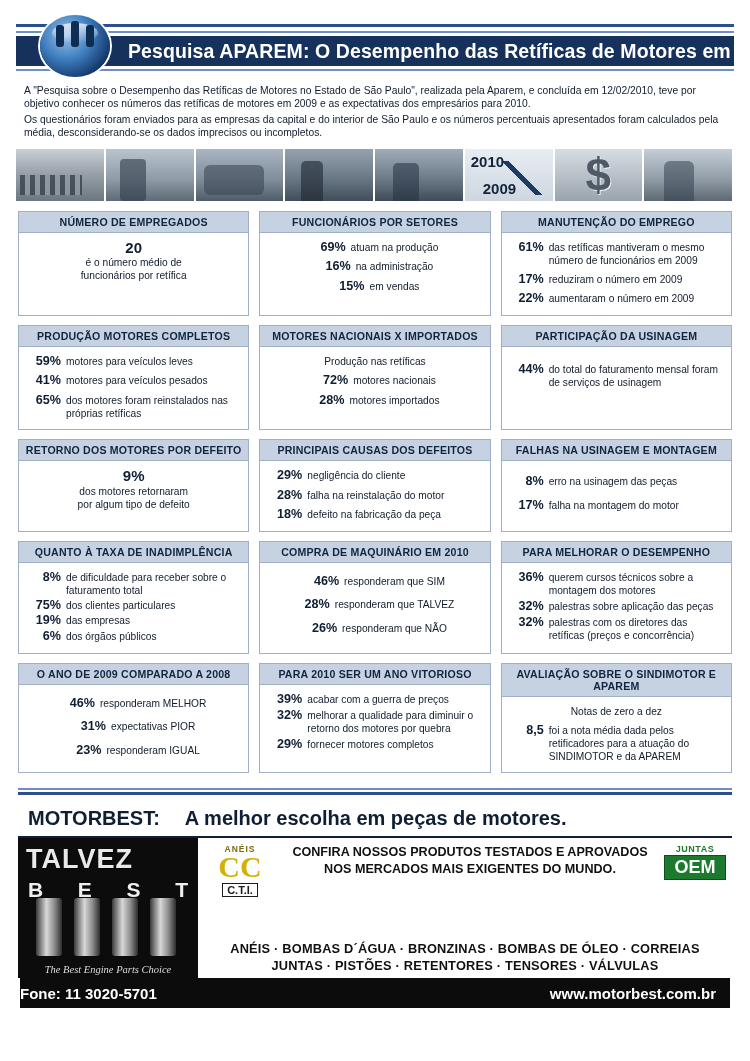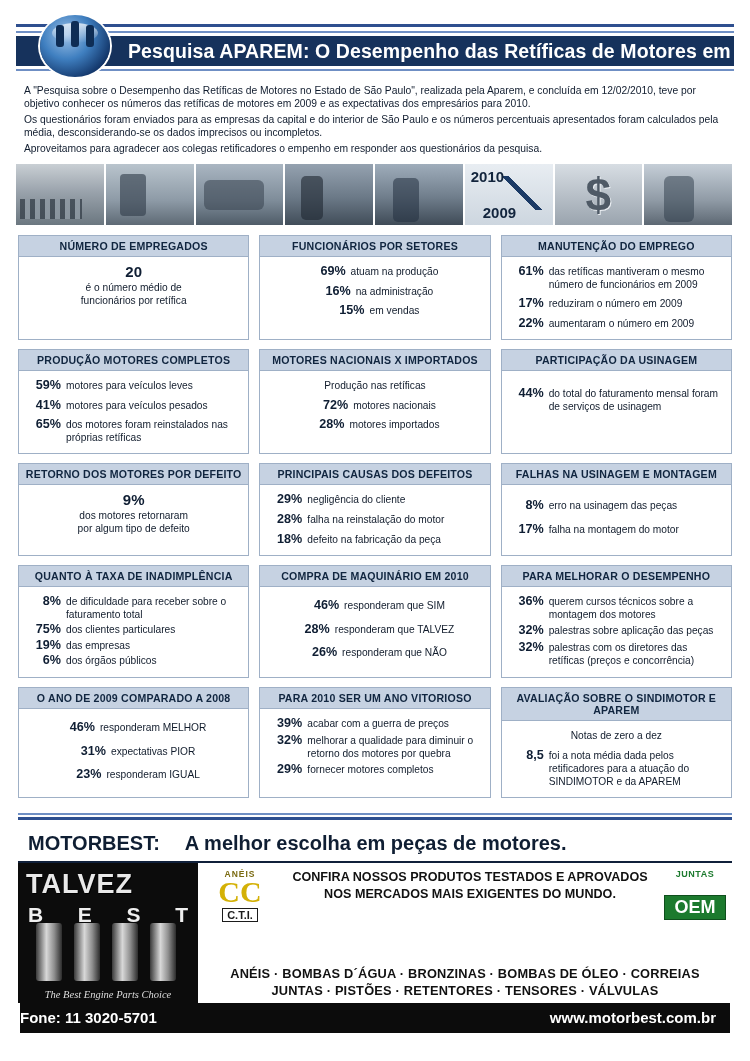--- a/index.html
+++ b/index.html
@@ -64,21 +64,21 @@
     margin:8px 6px 0 8px;
     font-size:10.3px;
     line-height:13.4px;
     color:#101c2e;
   }
   .intro p{margin:0 0 0 0;}
   .intro p.sp{margin-top:2px;}
   
   .photos{
     margin:9px 2px 0 0;
-    height:61px;
+    height:52px;
     display:flex;
     gap:2px;
   }
   .photo{
     flex:1 1 0;
     position:relative;
     overflow:hidden;
     background:#7d8a96;
   }
   .p1{background:
@@ -231,21 +231,21 @@
     font-size:12.6px;font-weight:bold;color:#111;line-height:17px;
   }
   .juntas-oem{
     flex:0 0 62px;text-align:center;padding-top:2px;
   }
   .juntas-oem .juntas{
     font-size:9px;font-weight:bold;color:#1c7a2e;letter-spacing:.5px;
   }
   .juntas-oem .oem{
     font-size:18px;font-weight:bold;color:#ffffff;background:#1c7a2e;
-    display:block;padding:1px 2px;margin-top:16px;border:1px solid #0f4f1d;
+    display:block;padding:1px 2px;margin-top:1px;border:1px solid #0f4f1d;
   }
   .ad-products{
     padding:2px 6px 4px 6px;text-align:center;
   }
   .ad-products div{
     font-size:12.8px;font-weight:bold;color:#111;line-height:17px;
     letter-spacing:.2px;white-space:nowrap;
   }
   .ad-foot{
     display:flex;background:#0c0c0c;color:#ffffff;height:30px;align-items:center;
@@ -270,21 +270,20 @@
       <div class="logo-bar" style="left:16px;top:10px;width:8px;height:22px;"></div>
       <div class="logo-bar" style="left:31px;top:6px;width:8px;height:26px;"></div>
       <div class="logo-bar" style="left:46px;top:10px;width:8px;height:22px;"></div>
     </div>
     <div class="header-title">Pesquisa APAREM: O Desempenho das Retíficas de Motores em 2009</div>
   </div>
 
   <div class="intro">
     <p>A "Pesquisa sobre o Desempenho das Retíficas de Motores no Estado de São Paulo", realizada pela Aparem, e concluída em 12/02/2010, teve por objetivo conhecer os números das retíficas de motores em 2009 e as expectativas dos empresários para 2010.</p>
     <p class="sp"> Os questionários foram enviados para as empresas da capital e do interior de São Paulo e os números percentuais apresentados foram calculados pela média, desconsiderando-se os dados imprecisos ou incompletos.</p>
-    <p class="sp">Aproveitamos para agradecer aos colegas retificadores o empenho em responder aos questionários da pesquisa.</p>
   </div>
 
   <div class="photos">
     <div class="photo p1"></div>
     <div class="photo p2"></div>
     <div class="photo p3"></div>
     <div class="photo p4"></div>
     <div class="photo p5"></div>
     <div class="photo p6">
       <div class="spark"></div>
@@ -432,21 +431,21 @@
       <div class="card-head">QUANTO À TAXA DE INADIMPLÊNCIA</div>
       <div class="card-body">
         <div class="row" style="margin-bottom:2px;">
             <span class="pct">8%</span>
             <span class="txt">de dificuldade para receber sobre o faturamento total</span>
           </div>
         <div class="row" style="margin-bottom:2px;">
             <span class="pct">75%</span>
             <span class="txt">dos clientes particulares</span>
           </div>
-        <div class="row" style="margin-bottom:2px;align-items:center;">
+        <div class="row" style="margin-bottom:2px;">
             <span class="pct">19%</span>
             <span class="txt">das empresas</span>
           </div>
         <div class="row">
             <span class="pct">6%</span>
             <span class="txt">dos órgãos públicos</span>
           </div>
       </div>
     </div>
 

